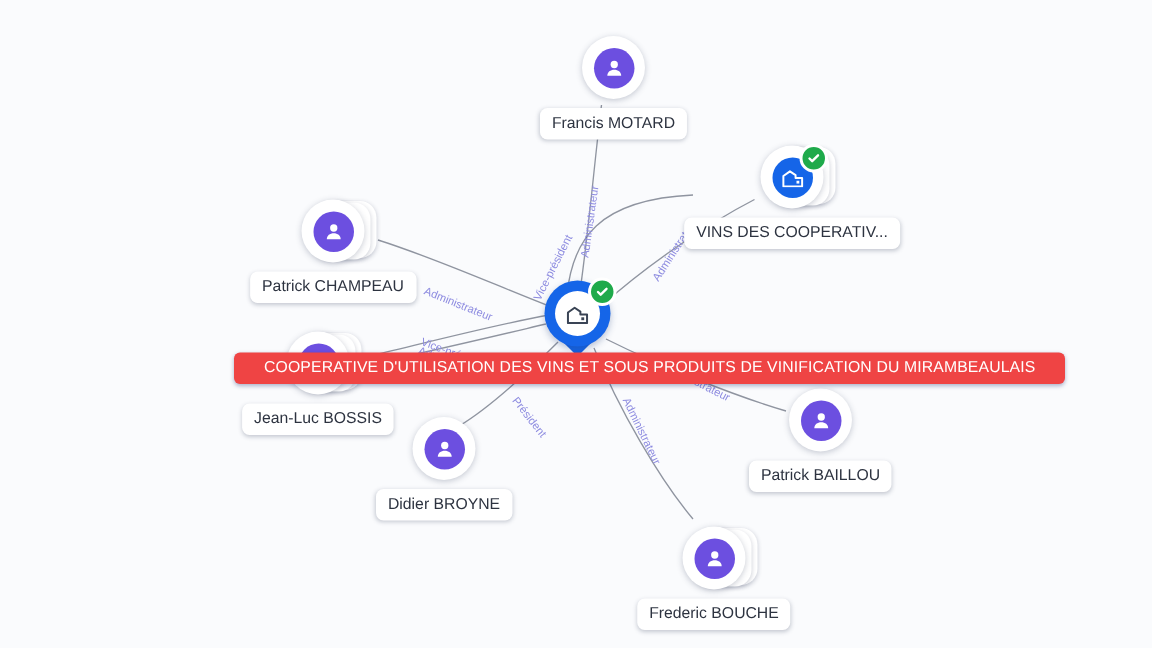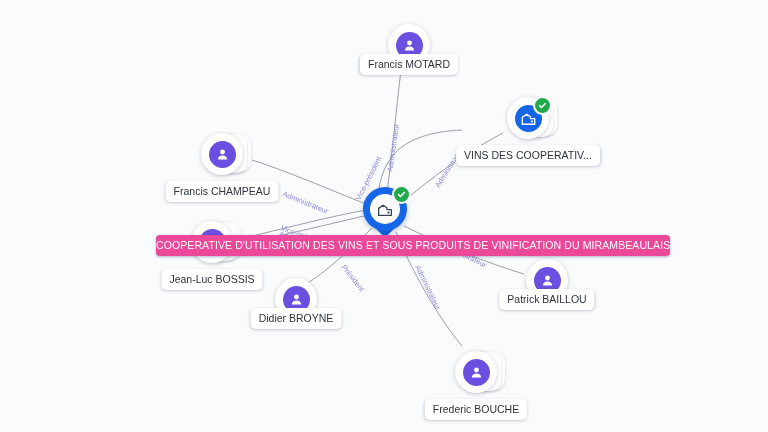--- a/index.html
+++ b/index.html
@@ -41,26 +41,26 @@
   .pin-tail{position:absolute;left:50%;top:29px;width:18px;height:18px;
             background:#1565e8;transform:translateX(-50%) rotate(45deg);border-radius:0 0 4px 0;}
   .pin-hole{position:absolute;left:7px;top:7px;width:30px;height:30px;border-radius:50%;
             background:#fff;display:flex;align-items:center;justify-content:center;}
 
   
   .label{position:absolute;left:50%;transform:translateX(-50%);
          white-space:nowrap;background:#fff;color:#2d3340;
          font-size:10.5px;line-height:1;padding:5px 8px;border-radius:5px;
          box-shadow:0 1px 3px rgba(40,50,80,.25);}
-  .node .label{top:30px;}
+  .node .label{top:48px;}
   .node.stacked .label{top:48px;}
 
   .main-label{position:absolute;white-space:nowrap;
-        background:#ec4899;color:#fff;
-        font-size:10.5px;line-height:1;padding:5px 0;border-radius:4px;
+        background:#ef4444;color:#fff;
+        font-size:10.5px;line-height:1;padding:5px 20px;border-radius:4px;
         box-shadow:0 1px 3px rgba(20,40,110,.35);
         letter-spacing:.1px;}
 
   
   .elabel{position:absolute;white-space:nowrap;color:#8d8be0;
           font-size:7.5px;line-height:1;transform-origin:0 50%;
           font-family:"Liberation Sans", sans-serif;}
 </style>
 </head>
 <body>
@@ -130,21 +130,21 @@
           <div class="stack s2"></div>
           <div class="disc">
             <div class="inner person">
               <svg width="15" height="15" viewBox="0 0 24 24" aria-hidden="true">
                 <circle cx="12" cy="8" r="3.9" fill="#fff"></circle>
                 <path d="M4.6 20c0-4.1 3.3-6.4 7.4-6.4s7.4 2.3 7.4 6.4z" fill="#fff"></path>
               </svg>
             </div>
           </div>
         </div>
-        <div class="label">Francis CHAMPEAU</div>
+        <div class="label">Patrick CHAMPEAU</div>
       </div>
       <div class="node stacked" style="left: 212px; top: 242px;">
         <div class="avatar-wrap">
           <div class="stack s1"></div>
           <div class="stack s2"></div>
           <div class="disc">
             <div class="inner person">
               <svg width="15" height="15" viewBox="0 0 24 24" aria-hidden="true">
                 <circle cx="12" cy="8" r="3.9" fill="#fff"></circle>
                 <path d="M4.6 20c0-4.1 3.3-6.4 7.4-6.4s7.4 2.3 7.4 6.4z" fill="#fff"></path>

